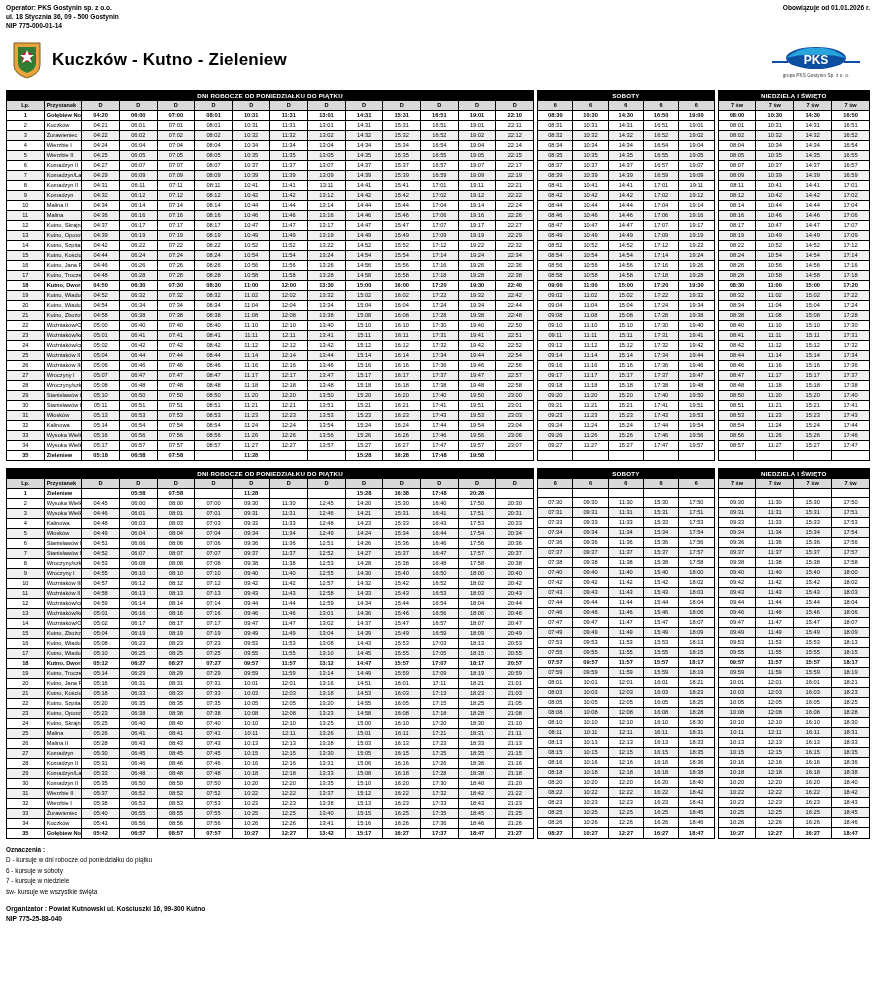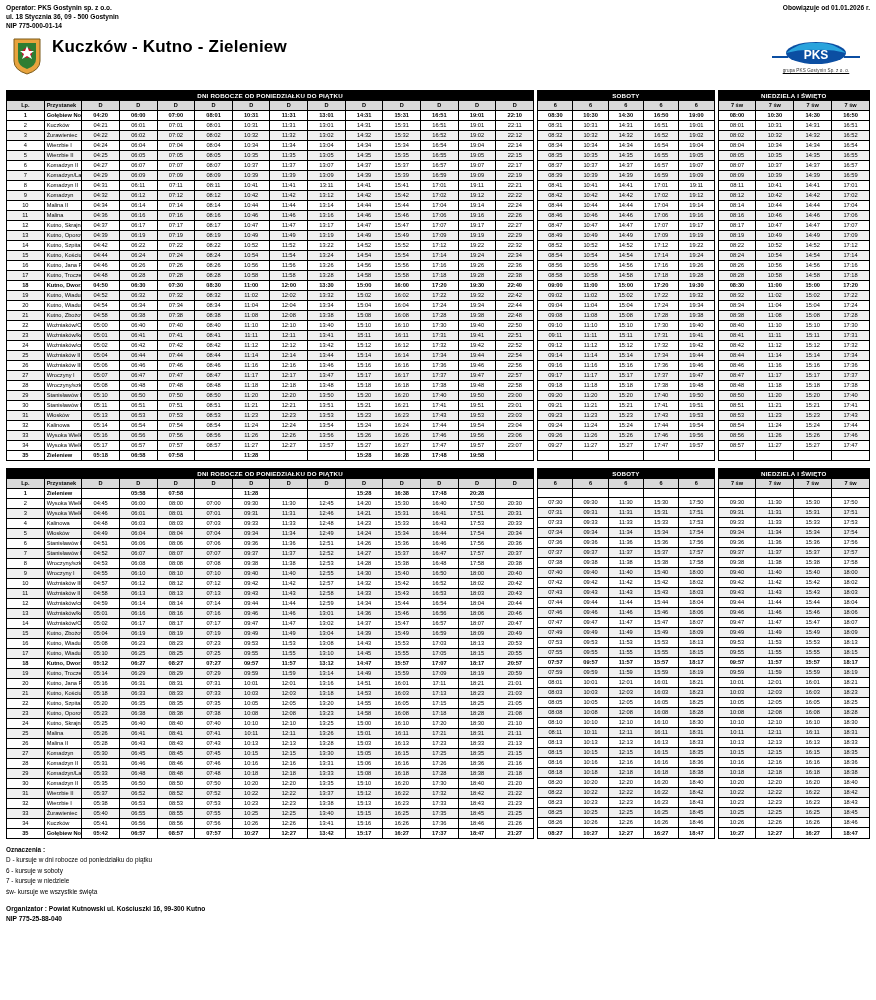--- a/index.html
+++ b/index.html
@@ -12,25 +12,25 @@
     color: #000;
     -webkit-font-smoothing: none;
   }
   .page { width: 876px; padding: 4px 6px 8px 6px; }
 
   
   .hdr { display: flex; justify-content: space-between; align-items: flex-start; font-size: 6.6px; font-weight: bold; }
   .hdr-left div { line-height: 1.35; }
   .hdr-right { text-align: right; }
 
-  .title-row { display: flex; align-items: flex-start; margin-top: 6px; height: 46px; }
+  .title-row { display: flex; align-items: center; margin-top: 6px; height: 46px; }
   .coat { width: 30px; height: 38px; position: relative; flex: 0 0 auto; margin-left: 6px; }
   .coat svg { display: block; }
   .main-title { font-size: 17px; font-weight: bold; margin-left: 10px; letter-spacing: .2px; }
-  .logo { margin-left: auto; margin-right: 6px; text-align: center; text-decoration: underline; }
+  .logo { margin-left: auto; margin-right: 6px; text-align: center; }
   .logo .mark { display: block; }
   .logo .sub { font-size: 4.6px; color: #333; margin-top: 1px; letter-spacing: .1px; }
 
   
   .block { margin-top: 7px; }
   .tblwrap { display: flex; gap: 3px; width: 100%; }
   table { border-collapse: collapse; table-layout: fixed; }
   .t-main { width: 530px; }
   .t-sat  { width: 178px; }
   .t-sun  { width: 153px; }

